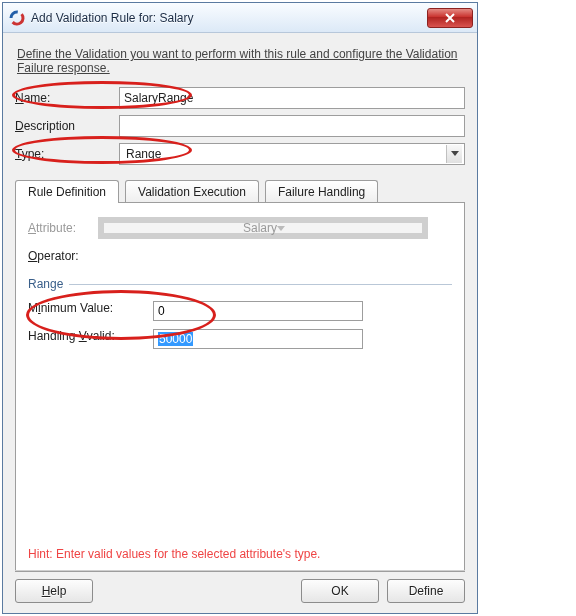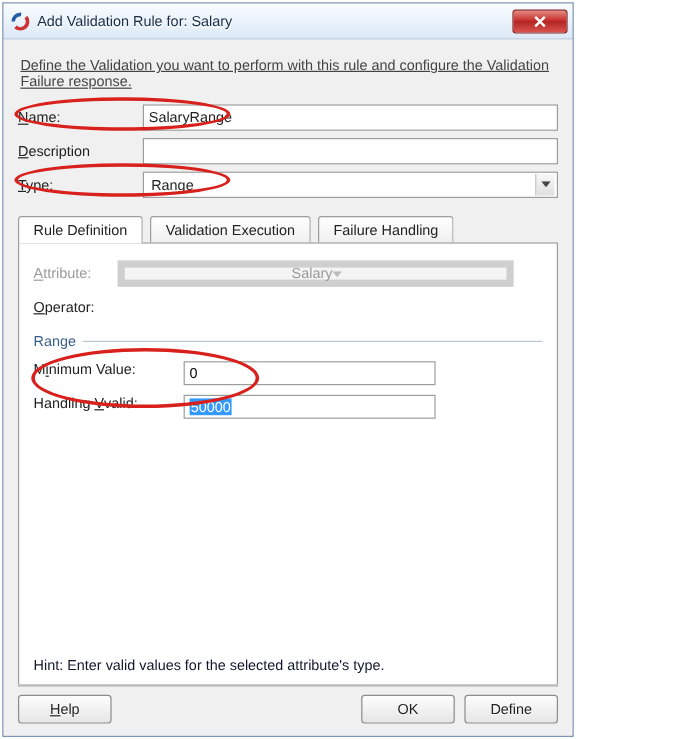--- a/index.html
+++ b/index.html
@@ -175,21 +175,21 @@
   }
   .range-input .selected-text {
     background: #3399ff;
     color: #fff;
     padding: 0 1px;
   }
   .hint {
     position: absolute;
     left: 12px;
     bottom: 10px;
-    color: #0f172a;
+    color: #ef4444;
   }
   .button-bar {
     position: absolute;
     left: 12px; right: 12px; bottom: 10px;
     border-top: 1px solid #cfcfcf;
     padding-top: 8px;
     display:flex;
     align-items:center;
   }
   .push-right { flex:1; }

